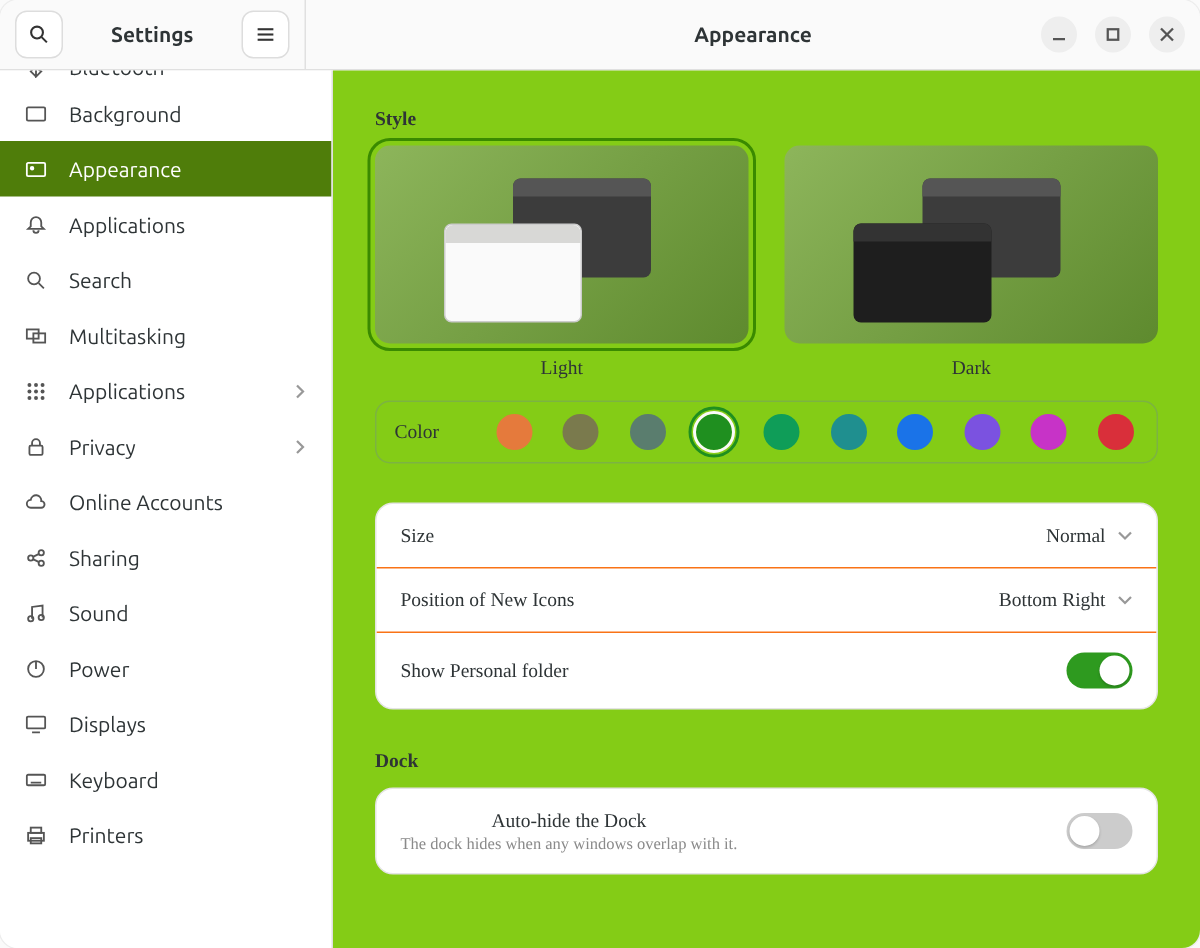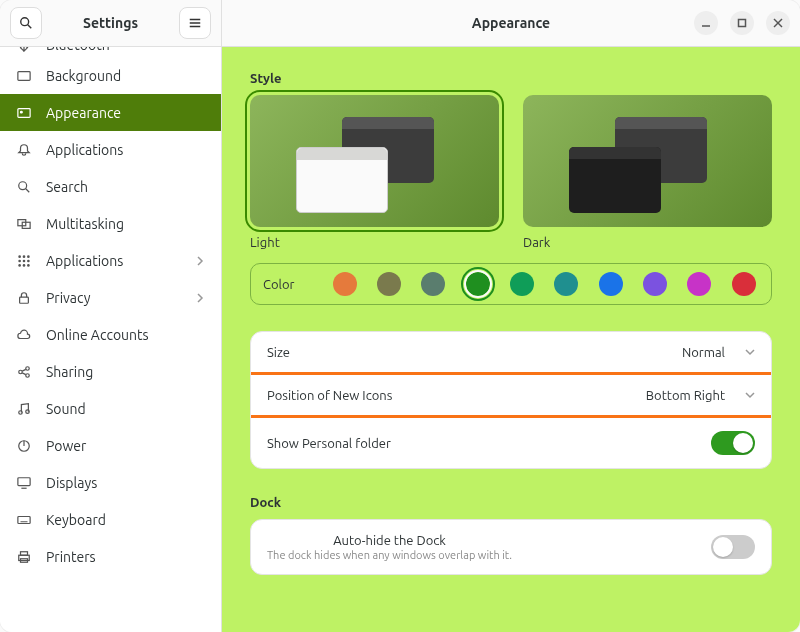--- a/index.html
+++ b/index.html
@@ -1,64 +1,64 @@
 <!DOCTYPE html>
 <html><head>
 <meta charset="utf-8">
 <style>
 * { margin: 0; padding: 0; box-sizing: border-box; }
 body { font-family: "Ubuntu", "Cantarell", sans-serif; font-size: 14px; color: #2e3436; background: #fafafa; width: 800px; height: 632px; overflow: hidden; }
 .window { display: flex; flex-direction: column; height: 632px; border-radius: 12px; overflow: hidden; background: #fafafa; box-shadow: 0 0 0 1px rgba(0,0,0,0.05); }
 .titlebar { height: 47px; display: flex; align-items: stretch; border-bottom: 1px solid #e0e0e0; background: #fafafa; }
-.titlebar-left { width: 222px; display: flex; align-items: center; padding: 0 10px; gap: 8px; border-right: 1px solid #e0e0e0; }
+.titlebar-left { width: 204px; display: flex; align-items: center; padding: 0 10px; gap: 8px; border-right: 1px solid #e0e0e0; }
 .titlebar-right { flex: 1; display: flex; align-items: center; justify-content: space-between; padding: 0 10px; }
 .titlebar-title { font-weight: 700; font-size: 14px; }
 .titlebar-left .titlebar-title { flex: 1; text-align: center; }
 .titlebar-right .titlebar-title { position: absolute; left: 50%; transform: translateX(-50%); }
 .titlebar-right { position: relative; }
 .icon-btn { width: 32px; height: 32px; border-radius: 8px; border: 1px solid #ddd; background: #fff; display: flex; align-items: center; justify-content: center; cursor: pointer; }
 .win-controls { display: flex; gap: 12px; margin-left: auto; }
 .win-btn { width: 24px; height: 24px; border-radius: 50%; background: #eee; display: flex; align-items: center; justify-content: center; cursor: pointer; }
 .win-btn svg { width: 10px; height: 10px; }
 .body { display: flex; flex: 1; min-height: 0; }
 .sidebar { width: 222px; border-right: 1px solid #e0e0e0; overflow-y: auto; background: #fff; }
 .sidebar-item { display: flex; align-items: center; gap: 14px; padding: 0 16px; height: 37px; cursor: pointer; position: relative; }
 .sidebar-item:first-child { height: 24px; margin-top: -14px; }
 .sidebar-item.active { background: #4f7d0a; color: #fff; }
 .sidebar-item .chev { margin-left: auto; opacity: 0.6; }
 .sidebar-icon { width: 16px; height: 16px; display: flex; align-items: center; justify-content: center; flex-shrink: 0; }
-.content { flex: 1; overflow-y: auto; padding: 18px 28px; background: #bef264; }
+.content { flex: 1; overflow-y: auto; padding: 18px 28px; background: #84cc16; font-family: Liberation Serif, serif; }
 .section-title { font-weight: 700; font-size: 13px; margin-bottom: 10px; margin-top: 6px; color: #2e3436; }
 .style-row { display: flex; gap: 24px; }
-.style-card { flex: 1; display: flex; flex-direction: column; gap: 8px; cursor: pointer; }
+.style-card { flex: 1; display: flex; flex-direction: column; align-items: center; gap: 8px; cursor: pointer; }
 .style-preview { width: 100%; height: 132px; border-radius: 10px; background: linear-gradient(135deg, #8db55b, #5e8a2e); position: relative; overflow: hidden; }
 .style-card.selected .style-preview { outline: 2px solid #3a8a00; outline-offset: 3px; }
 .sp-back { position: absolute; top: 22px; left: 92px; width: 92px; height: 66px; border-radius: 5px; }
 .sp-front { position: absolute; top: 52px; left: 46px; width: 92px; height: 66px; border-radius: 5px; }
 .sp-front::before, .sp-back::before { content: ""; position: absolute; top: 0; left: 0; right: 0; height: 12px; border-radius: 5px 5px 0 0; }
 .light .sp-back { background: #3c3c3c; } .light .sp-back::before { background: #555; }
 .light .sp-front { background: #fafafa; border: 1px solid #ccc; } .light .sp-front::before { background: #d8d8d6; }
 .dark .sp-back { background: #3c3c3c; } .dark .sp-back::before { background: #555; }
 .dark .sp-front { background: #1e1e1e; } .dark .sp-front::before { background: #333; }
 .style-label { font-size: 13px; }
 .color-row { margin-top: 14px; border: 1px solid #7cb342; border-radius: 10px; padding: 8px 12px; display: flex; align-items: center; gap: 10px; }
 .color-label { font-size: 13px; margin-right: 25px; }
 .colors { display: flex; gap: 14px; flex: 1; justify-content: space-around; }
 .color-dot { width: 24px; height: 24px; border-radius: 50%; cursor: pointer; position: relative; }
 .color-dot.selected::after { content: ""; position: absolute; inset: -5px; border: 2px solid currentColor; border-radius: 50%; }
 .color-dot.selected::before { content: ""; position: absolute; inset: -2px; border: 2px solid #fafafa; border-radius: 50%; }
 .section { margin-top: 26px; }
 .settings-card { background: #fff; border: 1px solid #e4e4e4; border-radius: 12px; overflow: hidden; }
 .settings-card.single { border-radius: 12px; }
-.row { display: flex; align-items: center; padding: 13px 16px; border-bottom: 3px solid #f97316; }
+.row { display: flex; align-items: center; padding: 13px 16px; border-bottom: 1px solid #f97316; }
 .row:last-child { border-bottom: none; }
 .row-label { font-size: 13px; }
 .row-sub { font-size: 11px; color: #8a8a8a; margin-top: 2px; }
 .row-labels { display: flex; flex-direction: column; text-align: center; }
-.row-value { margin-left: auto; display: flex; align-items: center; gap: 20px; font-size: 13px; }
+.row-value { margin-left: auto; display: flex; align-items: center; gap: 8px; font-size: 13px; }
 .dropdown-chev { opacity: 0.6; }
 .switch { width: 44px; height: 24px; border-radius: 12px; background: #ccc; position: relative; cursor: pointer; margin-left: auto; }
 .switch::after { content: ""; position: absolute; width: 20px; height: 20px; border-radius: 50%; background: #fff; top: 2px; left: 2px; transition: left .15s; box-shadow: 0 1px 2px rgba(0,0,0,.2); }
 .switch.on { background: #2e9a1f; }
 .switch.on::after { left: 22px; }
 svg { display: block; }
 </style>
 </head>
 <body>
 

